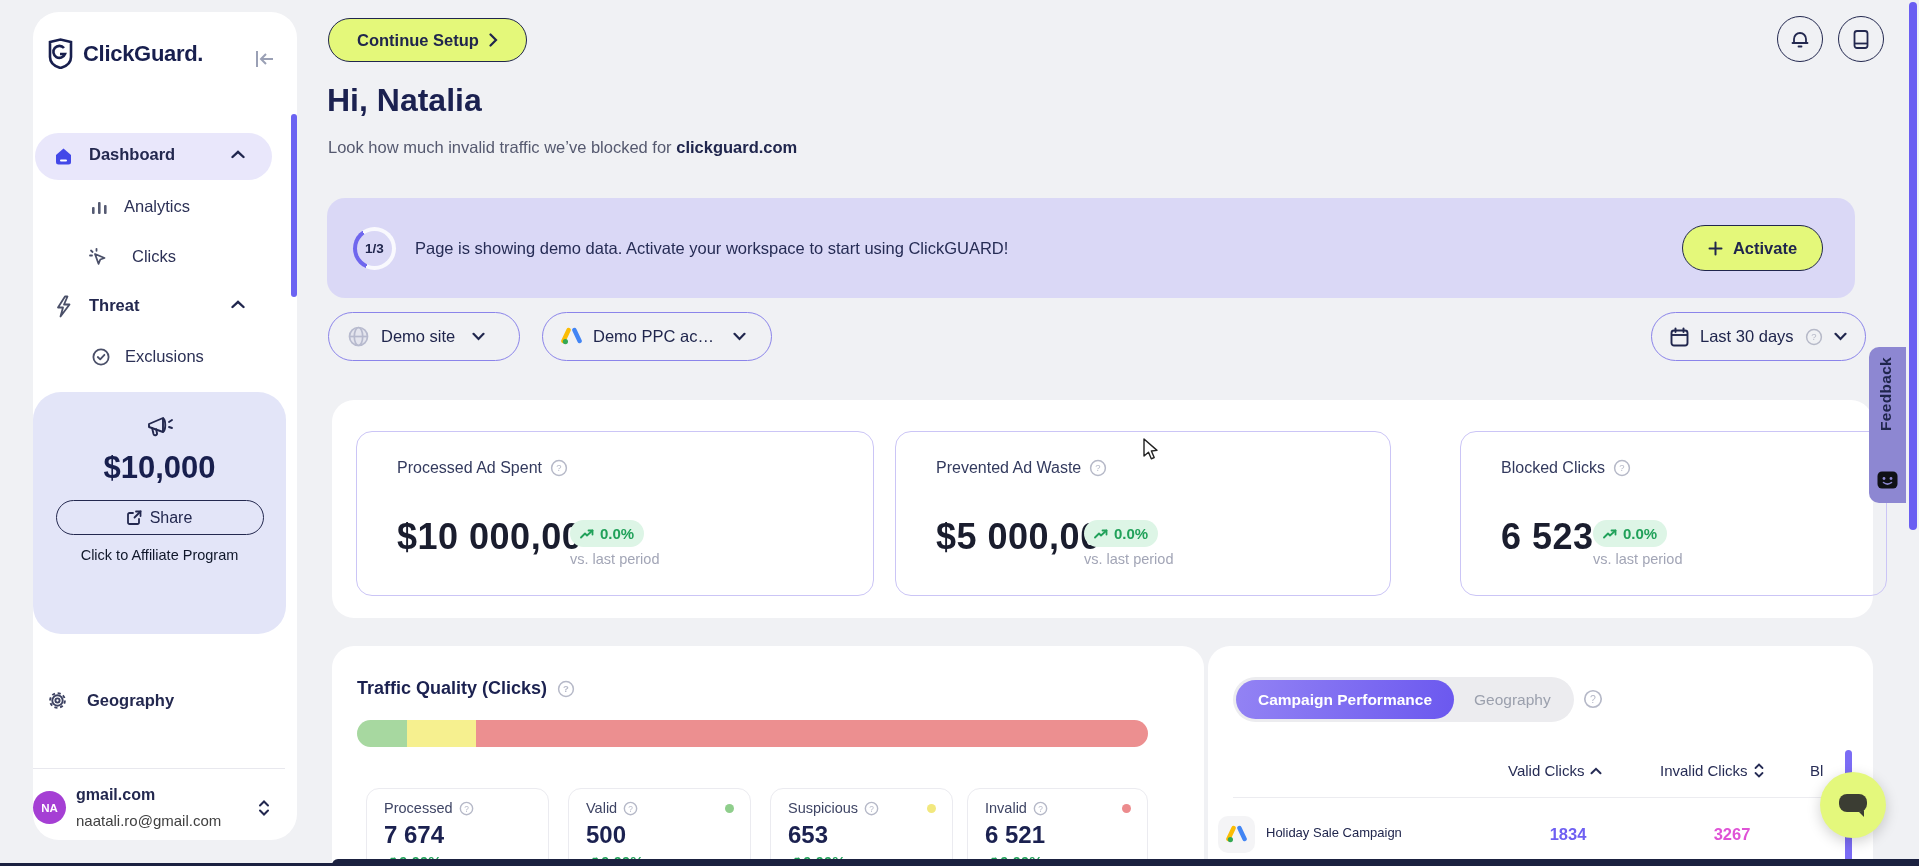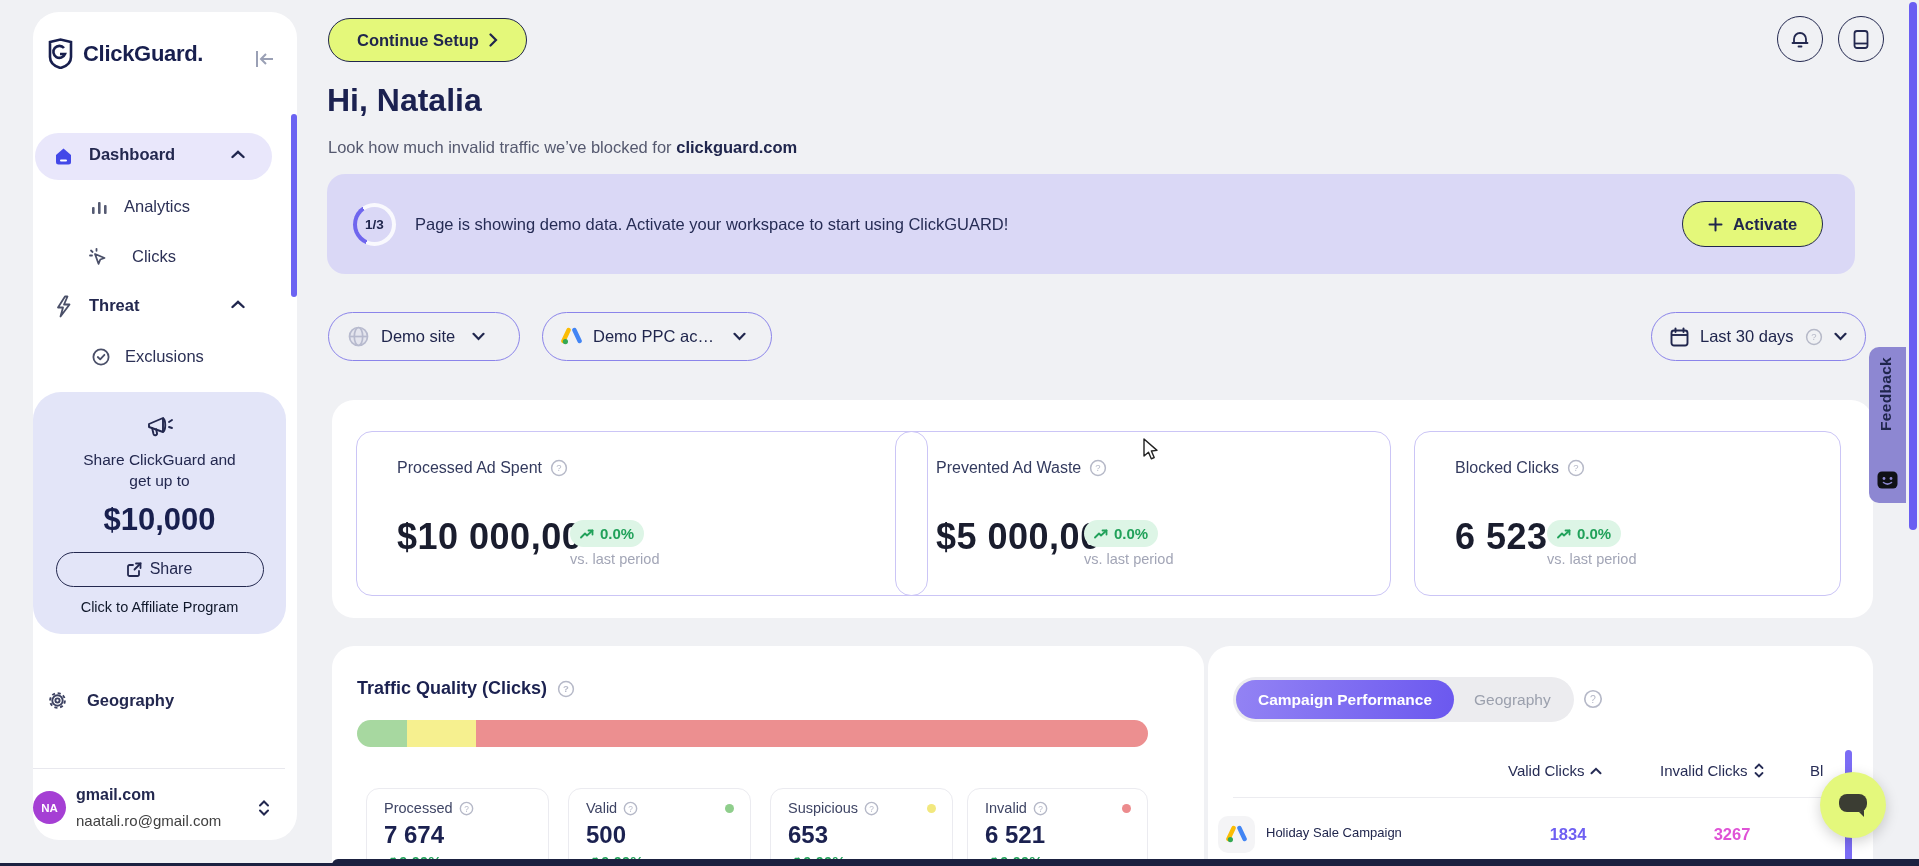--- a/index.html
+++ b/index.html
@@ -28,21 +28,21 @@
   .user-email { font-size:15px; color:#404040; margin-top:8px; }
 
   
   .lime-btn { background:#e4f87a; border:1.7px solid #20264d; border-radius:23px; display:flex; align-items:center; justify-content:center; gap:10px; font-size:16.5px; font-weight:700; color:#20264d; cursor:pointer; }
   #greeting { left:327px; top:82px; font-size:32px; font-weight:800; color:#1b2150; position:absolute; }
   #subtitle { left:328px; top:138px; font-size:16.5px; color:#55596f; position:absolute; }
   #subtitle b { color:#20264d; }
   .icon-circle { width:46px; height:46px; border:1.6px solid #23284f; border-radius:50%; display:flex; align-items:center; justify-content:center; cursor:pointer; }
 
   
-  #banner { left:327px; top:174px; width:1528px; height:100px; background:#dad8f6; border-radius:18px; position:absolute; }
+  #banner { left:327px; top:198px; width:1528px; height:100px; background:#dad8f6; border-radius:18px; position:absolute; }
   .ring { left:26px; top:29px; width:43px; height:43px; border-radius:50%; position:absolute;
           background:conic-gradient(from 205deg, #6f66ee 0deg 120deg, rgba(255,255,255,0.85) 120deg 360deg);
           display:flex; align-items:center; justify-content:center; }
   .ring-inner { width:35px; height:35px; border-radius:50%; background:#dad8f6; display:flex; align-items:center; justify-content:center; font-size:13.5px; font-weight:700; color:#20264d; }
   .banner-msg { left:88px; top:0; height:100px; display:flex; align-items:center; font-size:16.5px; color:#262c55; position:absolute; }
   .activate-btn { left:1355px; top:27px; width:141px; height:46px; position:absolute; }
 
   
   .pill { height:49px; border:1.6px solid #8b84ea; border-radius:25px; display:flex; align-items:center; gap:11px; padding:0 18px; font-size:16.5px; color:#20264d; position:absolute; cursor:pointer; }
 
@@ -165,21 +165,20 @@
   <div class="promo">
     <div style="padding-top:21px; display:flex; justify-content:center;">
       <svg width="30" height="27" viewBox="0 0 30 27" fill="none" stroke="#23284f" stroke-width="1.9" stroke-linejoin="round">
         <path d="M4 11 L18 5 L18 19 L4 14 Z"></path>
           <path d="M18 5 C21 7 21 17 18 19"></path>
           <path d="M7 14.5 L8.5 21 a1.8 1.8 0 0 0 3.5 -0.8 L11 15.5"></path>
           <path d="M24 9 L27 7" stroke-linecap="round"></path>
           <path d="M24 14 L27 15" stroke-linecap="round"></path>
       </svg>
     </div>
-    <div class="promo-text" style="width:170px; margin-left:auto; margin-right:auto;">Share ClickGuard and get up to</div>
     <div class="promo-amount">$10,000</div>
     <div class="share-btn">
       <span>
         <svg width="15" height="15" viewBox="0 0 15 15" fill="none" stroke="#23284f" stroke-width="1.8" stroke-linecap="round">
           <path d="M12 9 L12 12.5 a1.5 1.5 0 0 1 -1.5 1.5 h-8 A1.5 1.5 0 0 1 1 12.5 v-8 A1.5 1.5 0 0 1 2.5 3 L6 3"></path>
             <polyline points="9,1.5 13.5,1.5 13.5,6"></polyline>
             <line x1="13.5" y1="1.5" x2="7.5" y2="7.5"></line>
         </svg>
       </span>
       <span>Share</span>
@@ -314,21 +313,21 @@
   </span>
   <span>
     <svg width="13" height="9" viewBox="0 0 13 9" fill="none" stroke="#20264d" stroke-width="2.2" stroke-linecap="round">
         <polyline points="1.5,1.8 6.5,7 11.5,1.8"></polyline>
       </svg>
   </span>
 </div>
 
 <div id="stats-wrap">
 
-  <div class="stat-card" style="left:24px; width:572px;">
+  <div class="stat-card" style="left:24px; width:518px;">
     <div class="stat-title">
         <span>Processed Ad Spent</span>
       <span class="help">
           <svg width="18" height="18" viewBox="0 0 18 18">
             <circle cx="9" cy="9" r="7.4" fill="none" stroke="#b6b9c8" stroke-width="1.5"></circle>
             <text x="9" y="12.4" text-anchor="middle" font-size="9.5" fill="#b6b9c8" font-family="Liberation Sans, sans-serif">?</text>
           </svg>
         </span>
     </div>
     <div class="stat-value">$10 000,00</div>
@@ -360,21 +359,21 @@
           <svg width="14" height="10" viewBox="0 0 14 10" fill="none" stroke="#21a15a" stroke-width="1.8" stroke-linecap="round" stroke-linejoin="round">
             <polyline points="1,8.5 5,4.5 7,6.5 12.5,1.5"></polyline>
             <polyline points="8.5,1.5 12.5,1.5 12.5,5.5"></polyline>
           </svg>
         </span>
       <span>0.0%</span>
     </div>
     <div class="stat-note" style="left:188px; top:119px;">vs. last period</div>
   </div>
 
-  <div class="stat-card" style="left:1082px; width:427px;">
+  <div class="stat-card" style="left:1128px; width:427px;">
     <div class="stat-title">
         <span>Blocked Clicks</span>
       <span class="help">
           <svg width="18" height="18" viewBox="0 0 18 18">
             <circle cx="9" cy="9" r="7.4" fill="none" stroke="#b6b9c8" stroke-width="1.5"></circle>
             <text x="9" y="12.4" text-anchor="middle" font-size="9.5" fill="#b6b9c8" font-family="Liberation Sans, sans-serif">?</text>
           </svg>
         </span>
     </div>
     <div class="stat-value">6 523</div>

